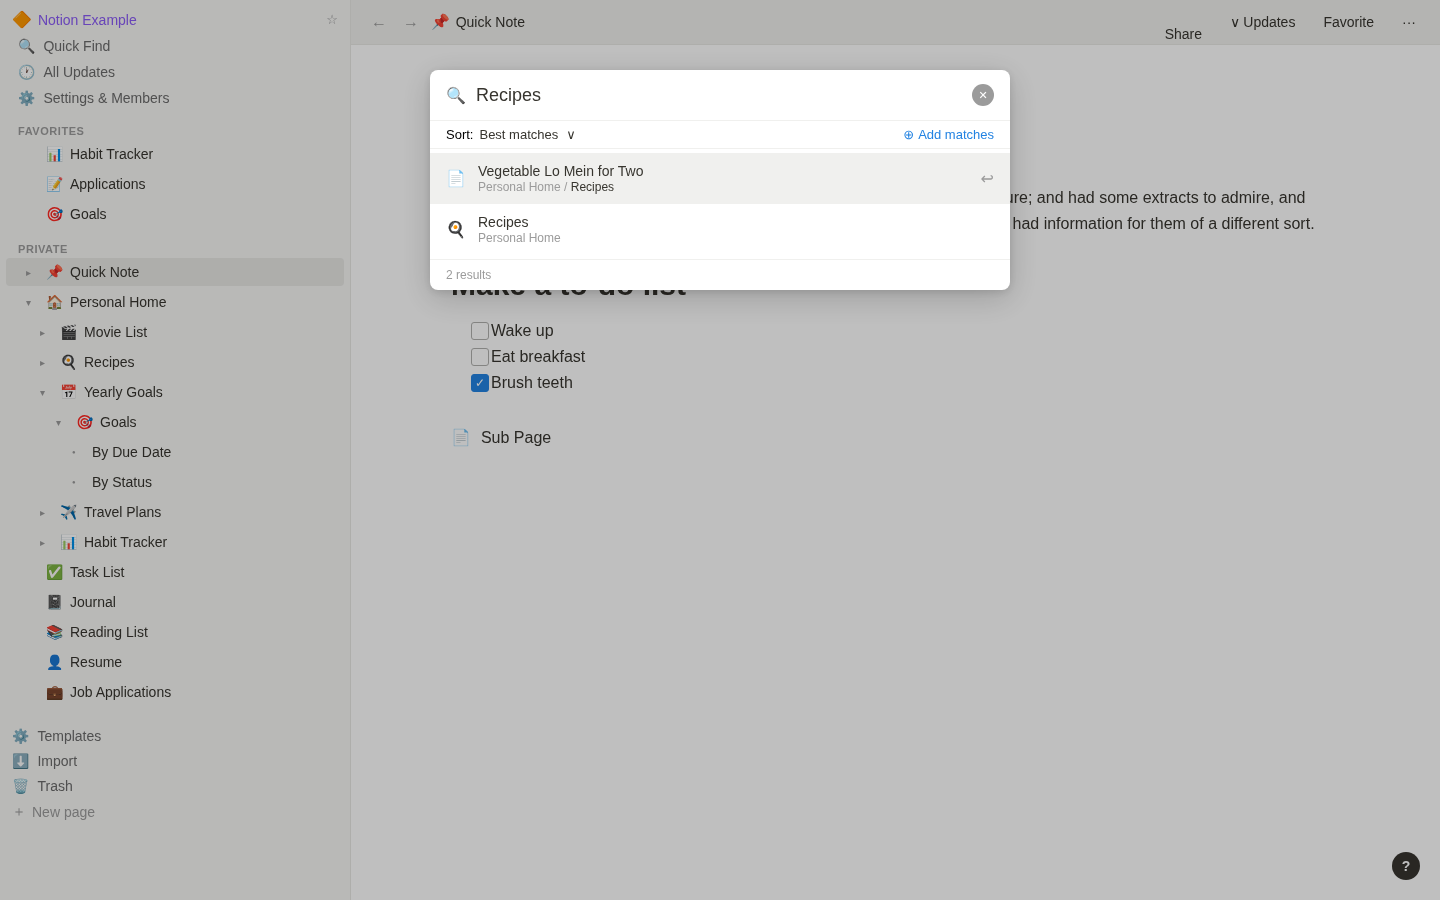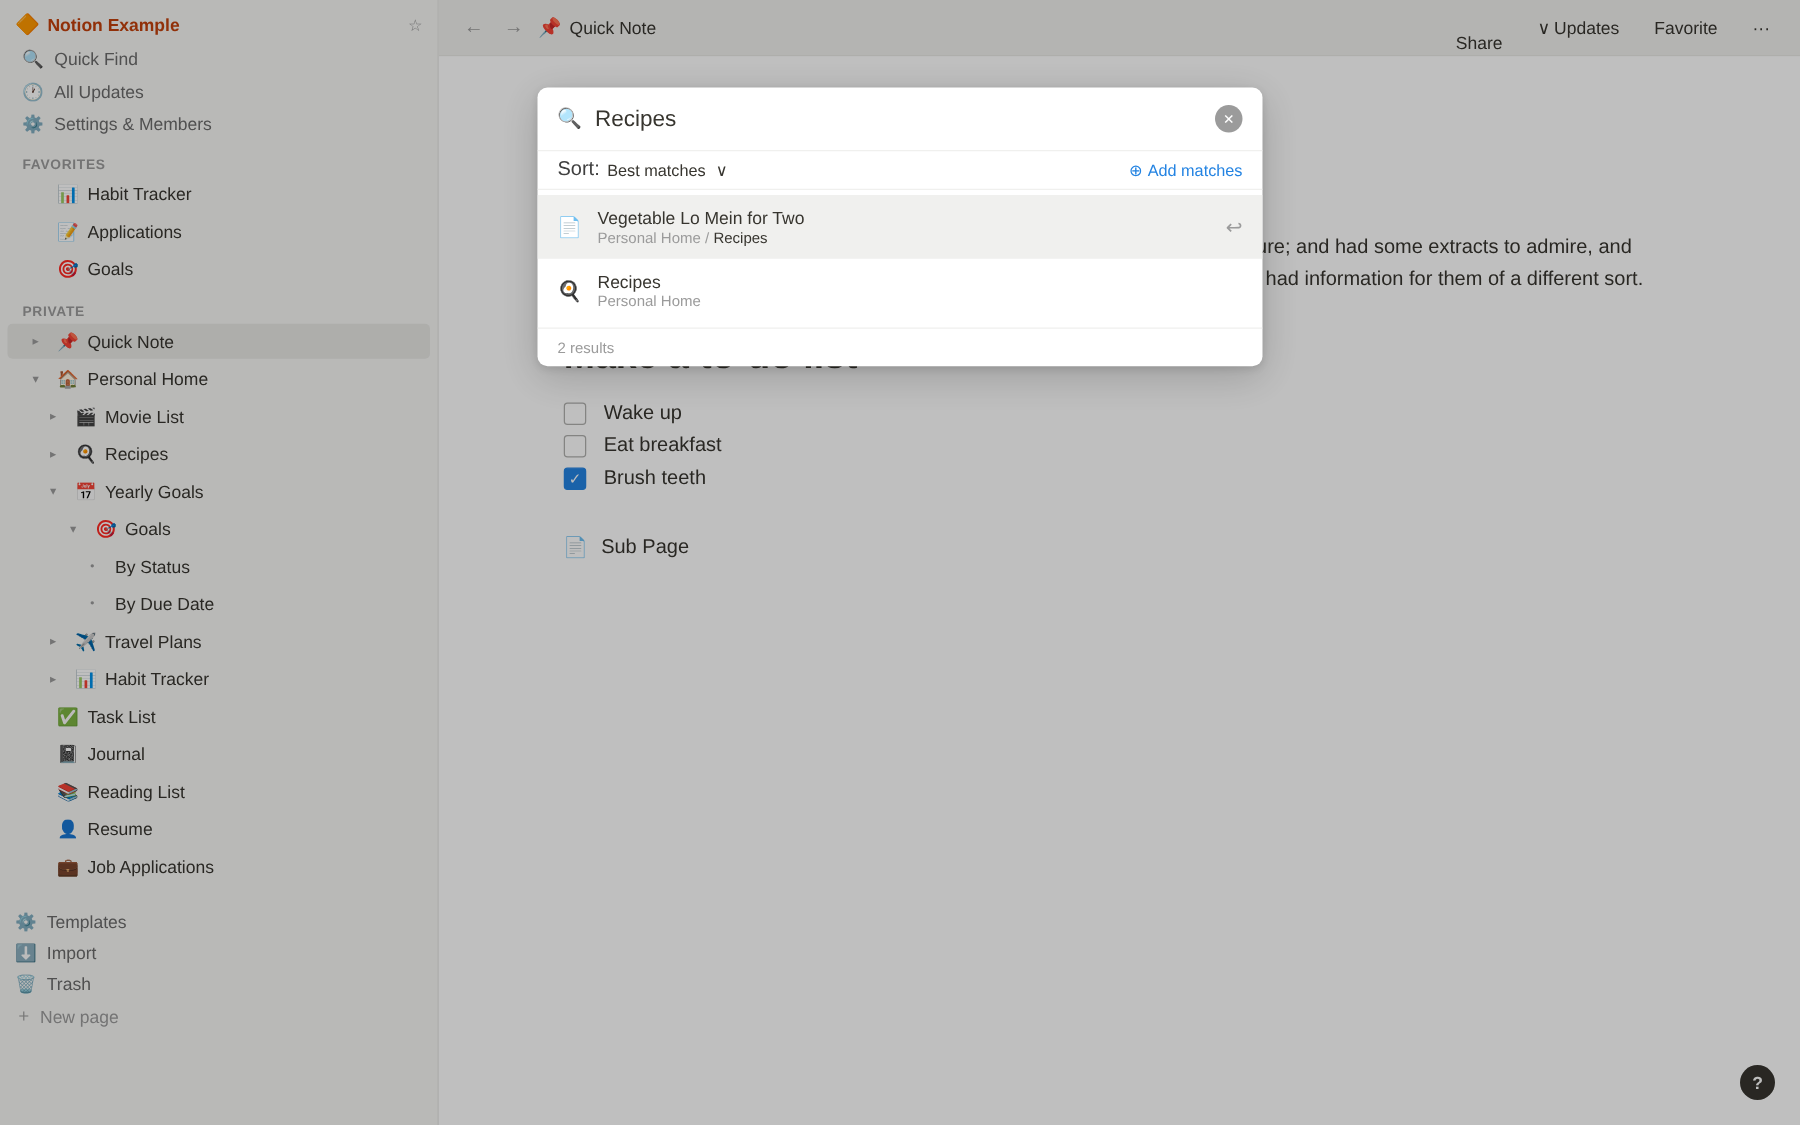--- a/index.html
+++ b/index.html
@@ -18,21 +18,21 @@
       padding-bottom: 40px;
     }
     .sidebar-top {
       padding: 10px 12px 4px 12px;
       display: flex;
       align-items: center;
       gap: 6px;
       cursor: pointer;
     }
     .workspace-icon { font-size: 16px; }
-    .workspace-title { font-size: 14px; font-weight: 700; color: #c2410c; flex: 1; }
+    .workspace-title { font-size: 14px; font-weight: 400; color: #8b5cf6; flex: 1; }
     .workspace-actions { display: flex; gap: 4px; color: #9b9b9b; font-size: 13px; }
     .sidebar-nav-item {
       display: flex; align-items: center; gap: 8px;
       padding: 4px 12px;
       font-size: 14px; color: #6b6b6b;
       cursor: pointer;
       border-radius: 4px;
       margin: 1px 6px;
     }
     .sidebar-nav-icon { font-size: 14px; color: #9b9b9b; }
@@ -137,22 +137,22 @@
       font-size: 30px; font-weight: 700; color: #37352f; margin-bottom: 16px;
     }
     .content-p {
       font-size: 16px; color: #37352f; line-height: 1.6; margin-bottom: 32px;
     }
     .content-h2b {
       font-size: 30px; font-weight: 700; color: #37352f; margin-bottom: 16px;
     }
     .todo-list { margin-bottom: 32px; }
     .todo-item {
-      display: flex; align-items: center; gap: 14px;
-      padding: 4px 0; font-size: 16px; color: #37352f;
+      display: flex; align-items: center; gap: 2px;
+      padding: 4px 0; font-size: 16px; color: #37352f; margin-left: 20px;
     }
     .todo-checkbox {
       width: 18px; height: 18px; border: 1.5px solid #b0b0ae;
       border-radius: 3px; display: flex; align-items: center; justify-content: center;
       min-width: 18px; background: white;
     }
     .todo-checkbox.checked {
       background: #2383e2; border-color: #2383e2; color: white; font-size: 12px;
     }
     .content-h2c {
@@ -212,21 +212,21 @@
       background: #9b9b9b; border-radius: 50%;
       display: flex; align-items: center; justify-content: center;
       color: white; font-size: 11px; cursor: pointer;
     }
     .search-filter-bar {
       display: flex; align-items: center;
       padding: 6px 16px;
       border-bottom: 1px solid #f0f0ee;
       gap: 6px;
     }
-    .sort-label { font-size: 16px; color: #404040; }
+    .sort-label { font-size: 13px; color: #000000; }
     .sort-select {
       font-size: 13px; color: #37352f;
       display: flex; align-items: center; gap: 8px;
       cursor: pointer;
     }
     .add-filter-btn {
       margin-left: auto;
       font-size: 13px; color: #2383e2;
       cursor: pointer;
       display: flex; align-items: center; gap: 4px;
@@ -323,25 +323,25 @@
     <span class="sidebar-item-icon">📅</span>
     <span class="sidebar-item-label">Yearly Goals</span>
   </div>
   <div class="sidebar-item indent3">
     <span class="chevron">▾</span>
     <span class="sidebar-item-icon">🎯</span>
     <span class="sidebar-item-label">Goals</span>
   </div>
   <div class="sidebar-item indent4">
     <span class="chevron" style="font-size:6px;">●</span>
-    <span class="sidebar-item-label">By Status</span>
+    <span class="sidebar-item-label">By Due Date</span>
   </div>
   <div class="sidebar-item indent4">
     <span class="chevron" style="font-size:6px;">●</span>
-    <span class="sidebar-item-label">By Due Date</span>
+    <span class="sidebar-item-label">By Status</span>
   </div>
   <div class="sidebar-item indent2">
     <span class="chevron">▸</span>
     <span class="sidebar-item-icon">✈️</span>
     <span class="sidebar-item-label">Travel Plans</span>
   </div>
   <div class="sidebar-item indent2">
     <span class="chevron">▸</span>
     <span class="sidebar-item-icon">📊</span>
     <span class="sidebar-item-label">Habit Tracker</span>

